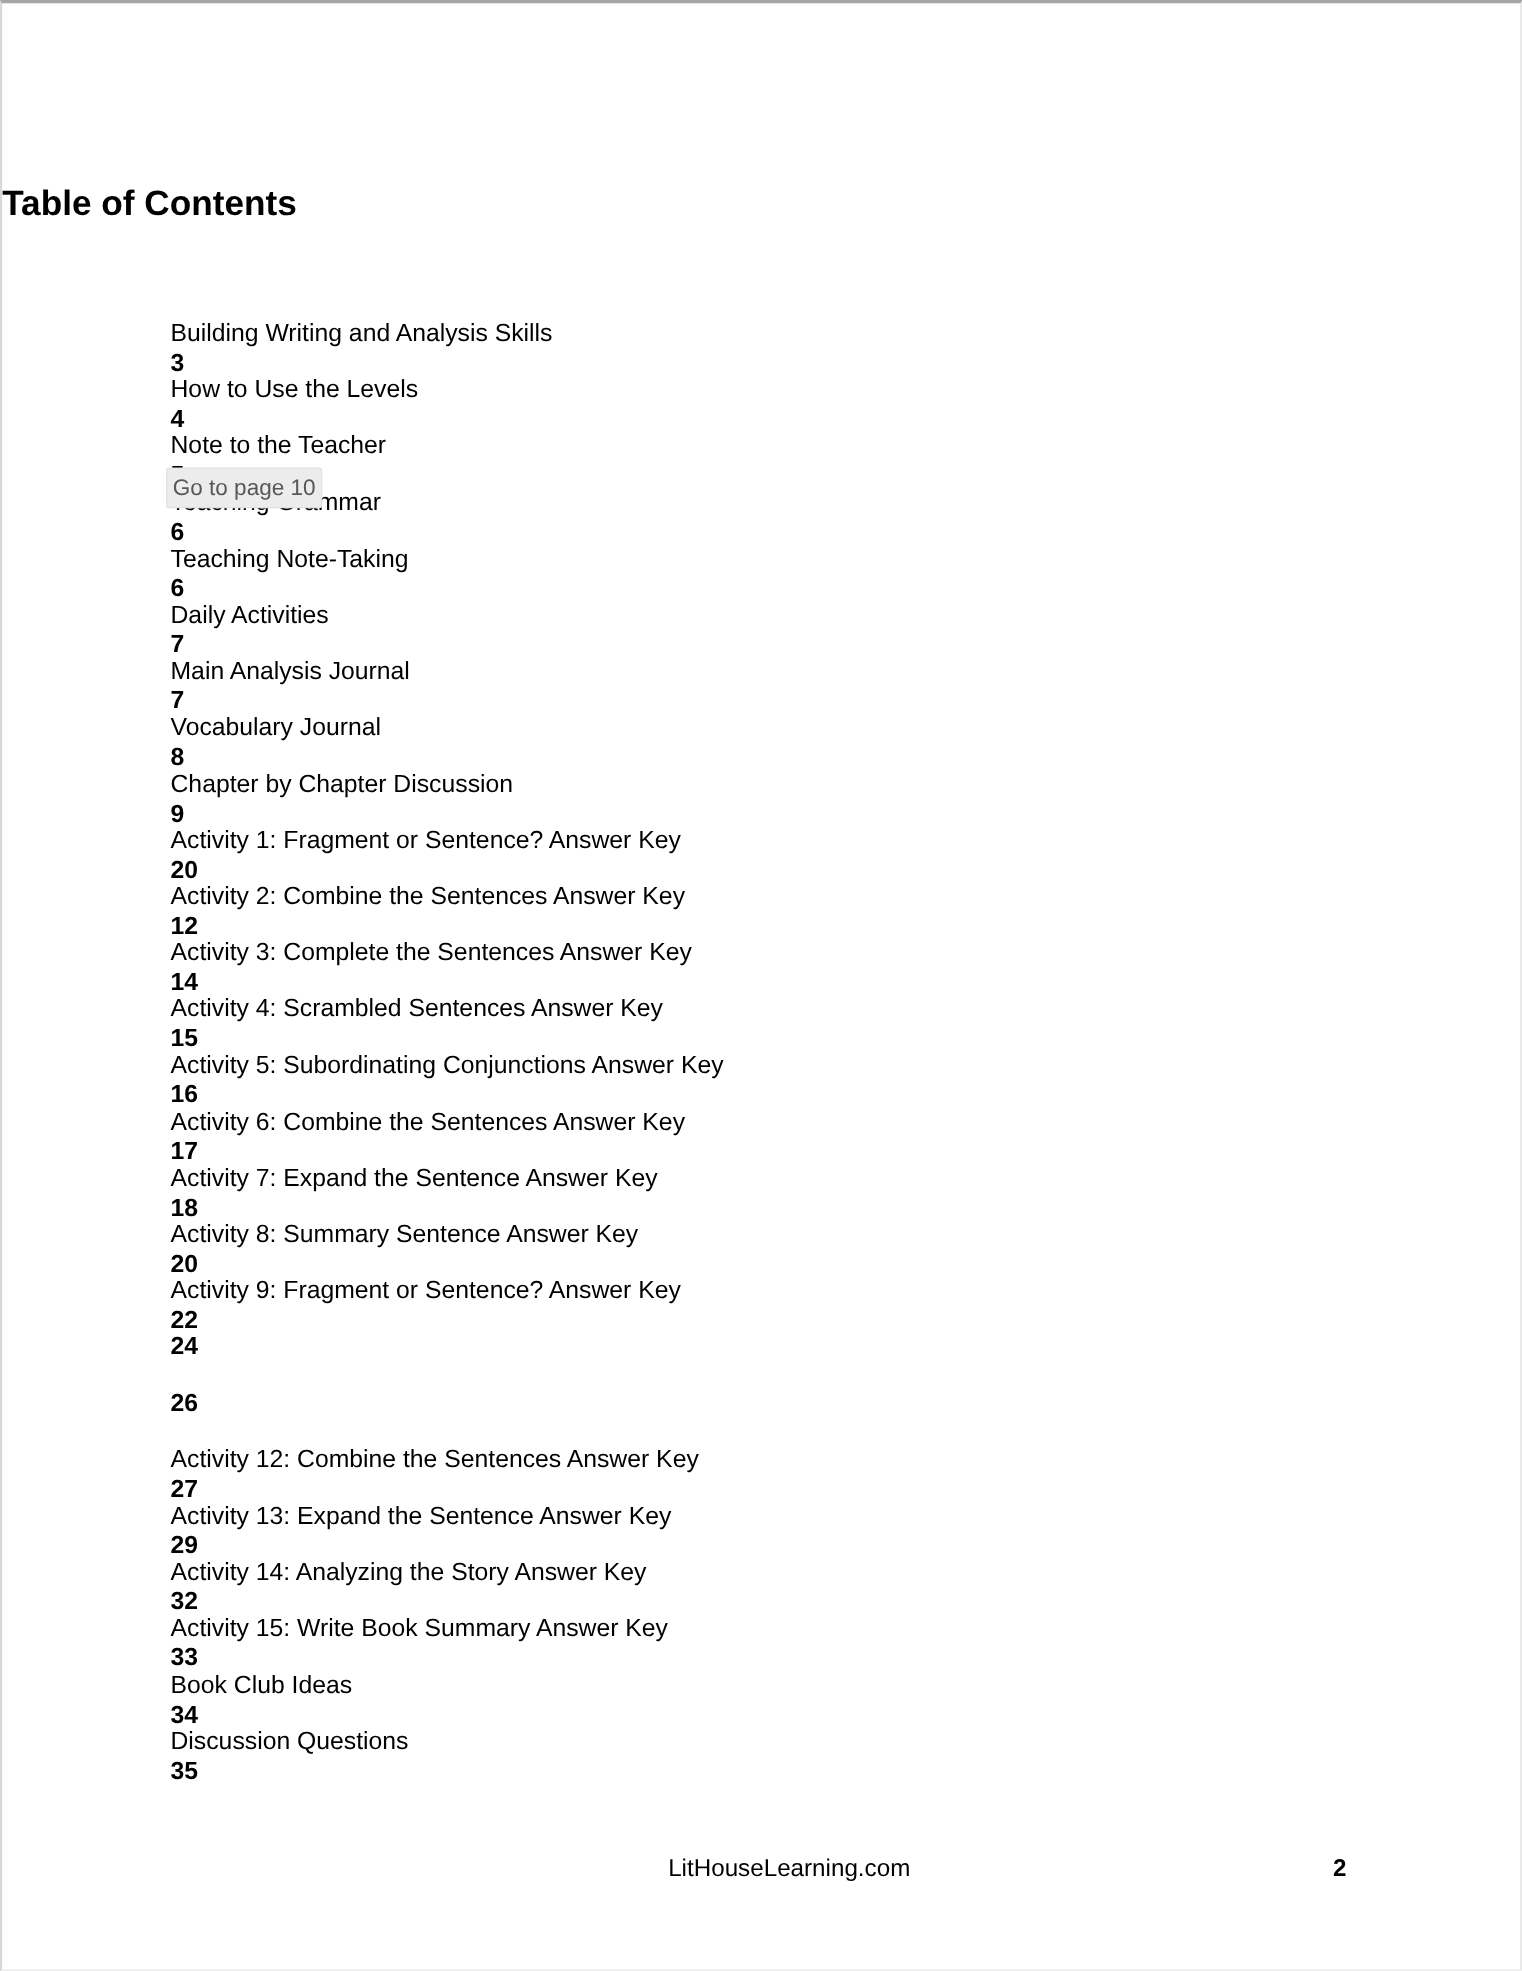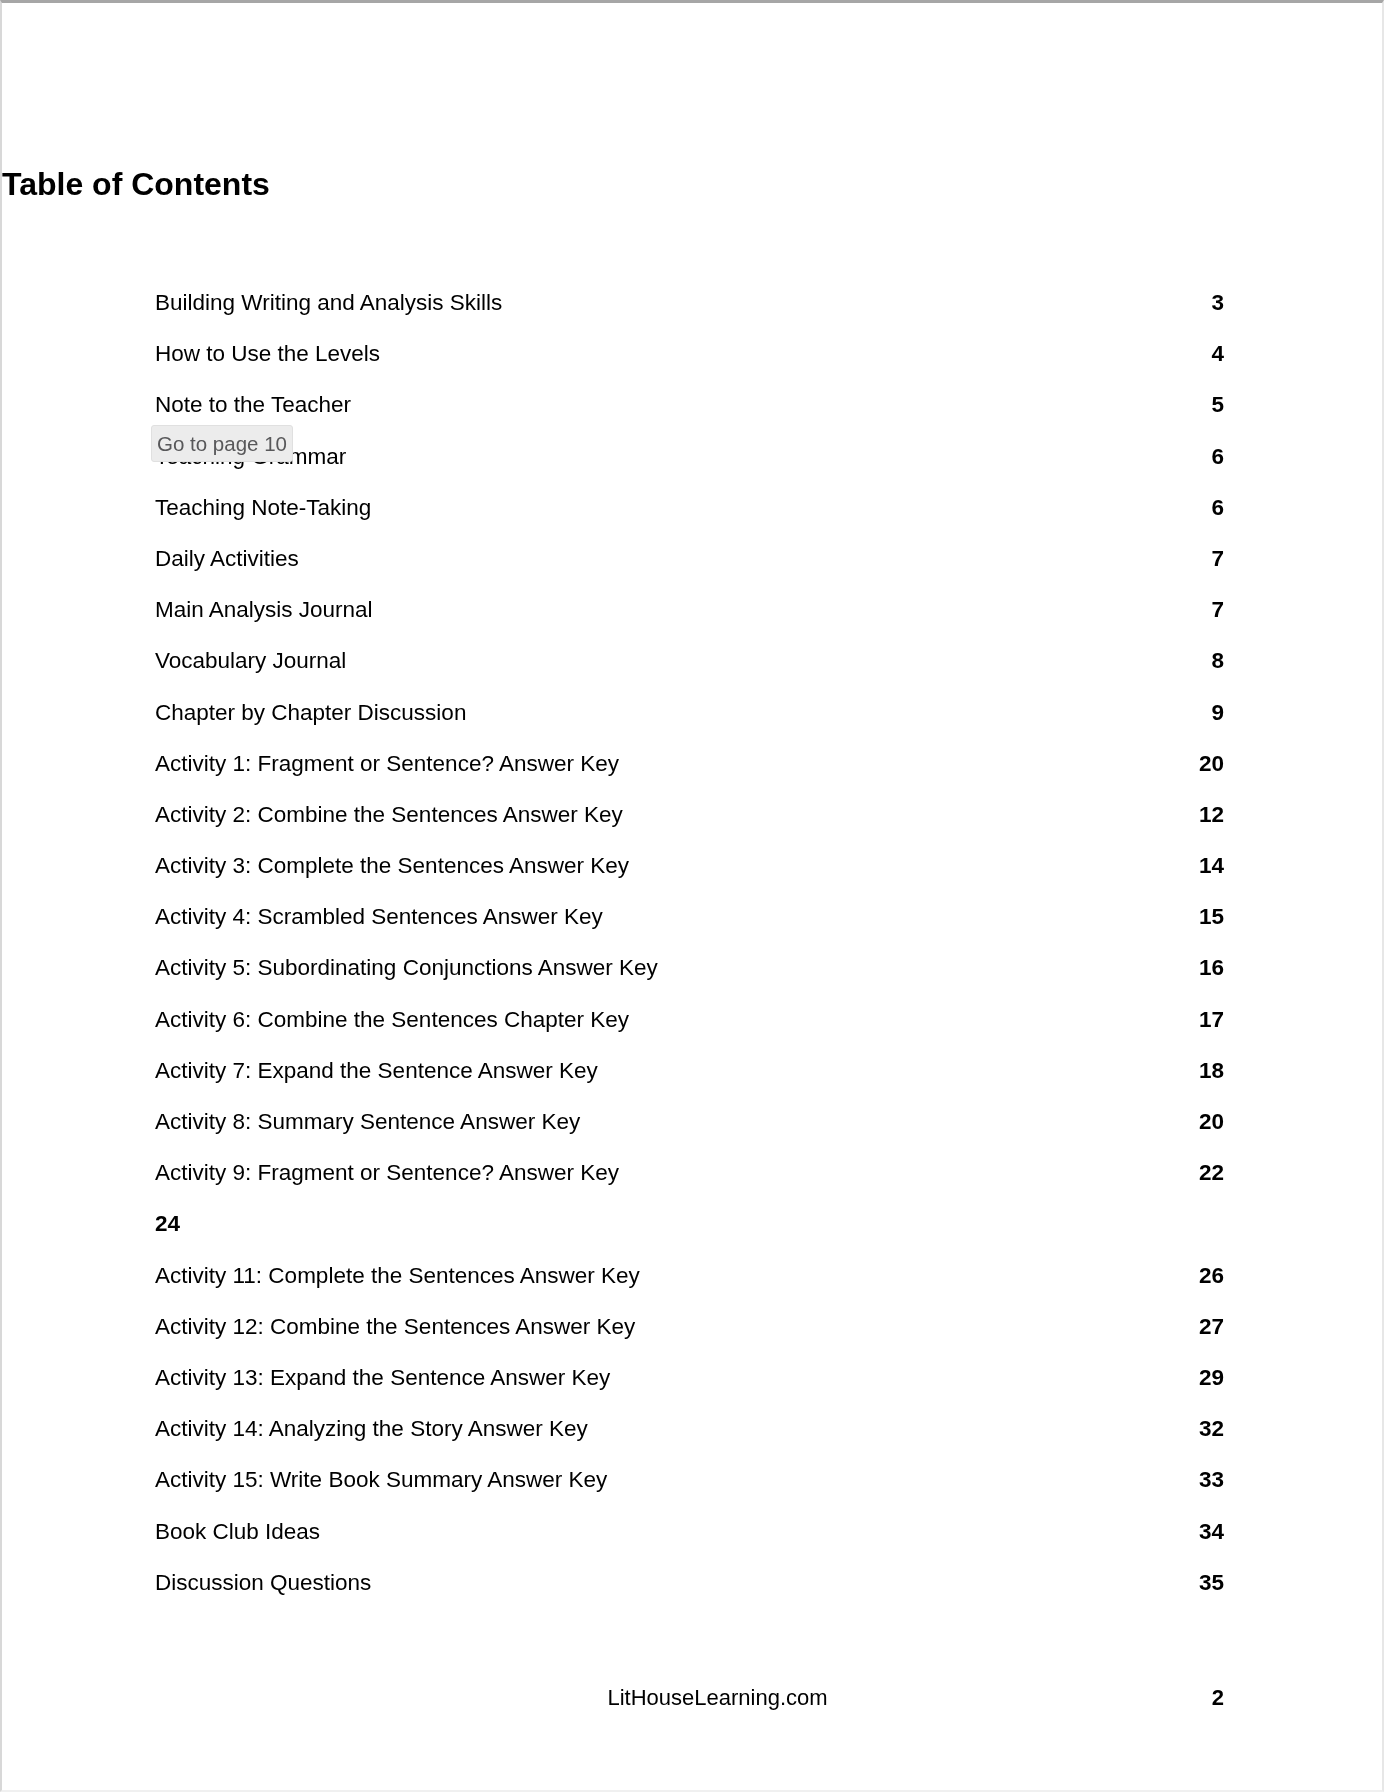--- a/index.html
+++ b/index.html
@@ -11,21 +11,21 @@
        font-family:"Liberation Sans",sans-serif;color:var(--ink);}
   .page{position:absolute;inset:0;background:#ffffff;box-sizing:border-box;
         border-top:3px solid var(--edge-top);
         border-left:2px solid var(--edge-left);
         border-right:2px solid var(--edge-right);
         border-bottom:2px solid var(--edge-bottom);}
   .title{position:absolute;top:162px;left:0;right:0;margin:0;text-align:left;
          font-size:32px;font-weight:bold;line-height:1.2;color:var(--ink);}
   .toc{position:absolute;left:153px;top:280px;width:1069px;}
   .row{height:51.2px;box-sizing:border-box;padding-top:6px;display:flex;
-       justify-content:space-between;align-items:flex-start;cursor:pointer;}
+       justify-content:space-between;align-items:flex-start;cursor:pointer;flex-direction:column;}
   .label{font-size:22.5px;line-height:1.2;color:var(--ink);white-space:nowrap;}
   .num{font-size:22.5px;line-height:1.2;font-weight:bold;color:var(--ink);}
   .tooltip{position:absolute;left:149px;top:422px;height:37px;box-sizing:border-box;
            line-height:35px;padding:0 5px;background:var(--tooltip-bg);
            border:1px solid var(--tooltip-border);border-radius:3px;
            font-size:20.5px;color:var(--tooltip-text);white-space:nowrap;z-index:5;}
   .footer{position:absolute;left:153px;top:1682px;width:1069px;height:32px;}
   .site{position:absolute;left:0;right:0;top:0;text-align:center;text-indent:56px;
         font-size:22px;line-height:1.2;color:var(--ink);}
   .pagenum{position:absolute;right:0;top:0;font-size:22px;line-height:1.2;
@@ -104,21 +104,21 @@
         <span class="label">Activity 4: Scrambled Sentences Answer Key</span>
         <span class="num">15</span>
       </div>
 
       <div class="row">
         <span class="label">Activity 5: Subordinating Conjunctions Answer Key</span>
         <span class="num">16</span>
       </div>
 
       <div class="row">
-        <span class="label">Activity 6: Combine the Sentences Chapter Key</span>
+        <span class="label">Activity 6: Combine the Sentences Answer Key</span>
         <span class="num">17</span>
       </div>
 
       <div class="row">
         <span class="label">Activity 7: Expand the Sentence Answer Key</span>
         <span class="num">18</span>
       </div>
 
       <div class="row">
         <span class="label">Activity 8: Summary Sentence Answer Key</span>
@@ -128,21 +128,20 @@
       <div class="row">
         <span class="label">Activity 9: Fragment or Sentence? Answer Key</span>
         <span class="num">22</span>
       </div>
 
       <div class="row">
         <span class="num">24</span>
       </div>
 
       <div class="row">
-        <span class="label">Activity 11: Complete the Sentences Answer Key</span>
         <span class="num">26</span>
       </div>
 
       <div class="row">
         <span class="label">Activity 12: Combine the Sentences Answer Key</span>
         <span class="num">27</span>
       </div>
 
       <div class="row">
         <span class="label">Activity 13: Expand the Sentence Answer Key</span>

